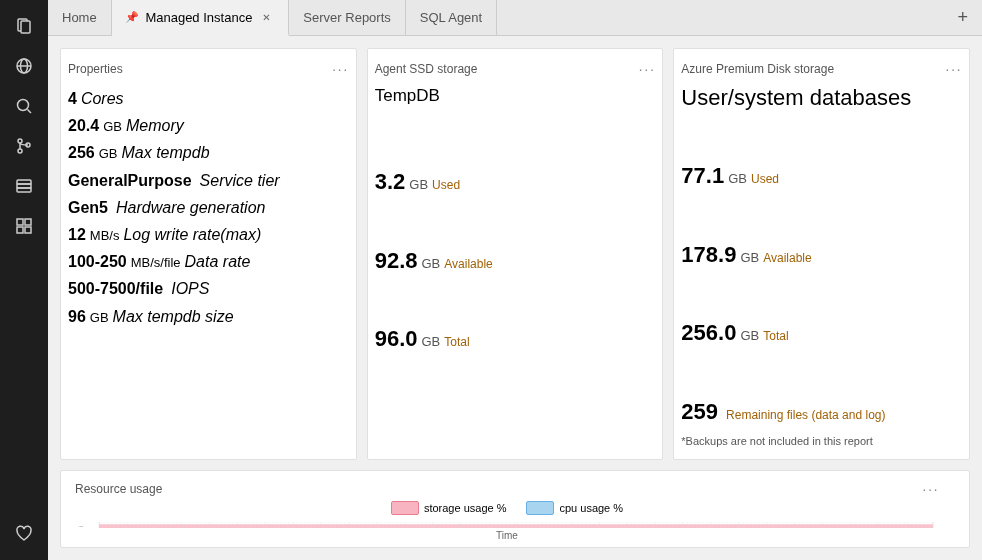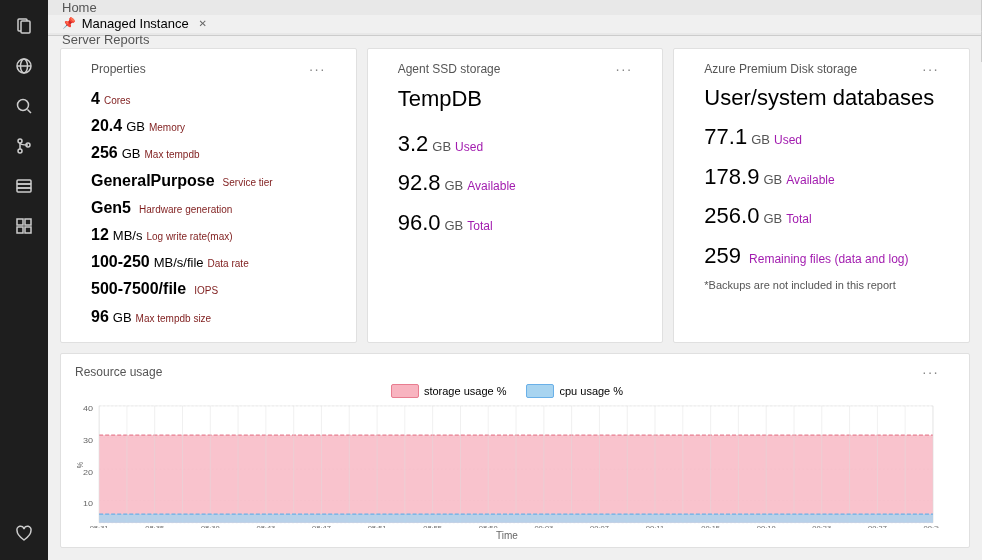--- a/index.html
+++ b/index.html
@@ -39,21 +39,20 @@
     }
 
     
     .tab-bar {
       display: flex;
       align-items: stretch;
       background: #e8e8e8;
       border-bottom: 1px solid #ccc;
       height: 36px;
       flex-shrink: 0;
-      flex-direction: column;
     }
     .tab {
       display: flex;
       align-items: center;
       padding: 0 14px;
       cursor: pointer;
       font-size: 13px;
       color: #555;
       border-right: 1px solid #ccc;
       gap: 6px;
@@ -98,21 +97,21 @@
     
     .cards-row {
       display: flex;
       gap: 10px;
       flex-shrink: 0;
     }
     .card {
       background: white;
       border: 1px solid #e0e0e0;
       border-radius: 2px;
-      padding: 12px 30px;
+      padding: 12px 7px;
       flex: 1;
     }
     .card-header {
       display: flex;
       justify-content: space-between;
       align-items: center;
       margin-bottom: 8px;
     }
     .card-title {
       font-size: 12px;
@@ -139,50 +138,52 @@
       color: #000;
       margin-right: 4px;
     }
     .prop-unit {
       font-size: 13px;
       font-weight: 400;
       color: #000;
       margin-right: 4px;
     }
     .prop-label {
-      font-size: 10px;
-      color: #7f1d1d;
+      font-size: 16px;
+      color: #000000;
+      font-style: italic;
     }
 
     
     .storage-title {
-      font-size: 22px;
+      font-size: 17px;
       font-weight: 300;
       color: #000;
       line-height: 1.3;
-      margin-bottom: 10px;
+      margin-bottom: 16px;
     }
     .storage-row {
       display: flex;
       align-items: baseline;
       line-height: 1.8;
     }
     .storage-value {
       font-size: 22px;
-      font-weight: 400;
+      font-weight: 700;
       margin-right: 4px;
+      margin-top: 39px;
     }
     .storage-unit {
       font-size: 13px;
       margin-right: 4px;
       color: #555;
     }
     .storage-desc {
       font-size: 12px;
-      color: #a21caf;
+      color: #a16207;
     }
 
     
     .azure-title {
       font-size: 22px;
       font-weight: 400;
       margin-bottom: 6px;
     }
     .azure-note {
       font-size: 11px;

